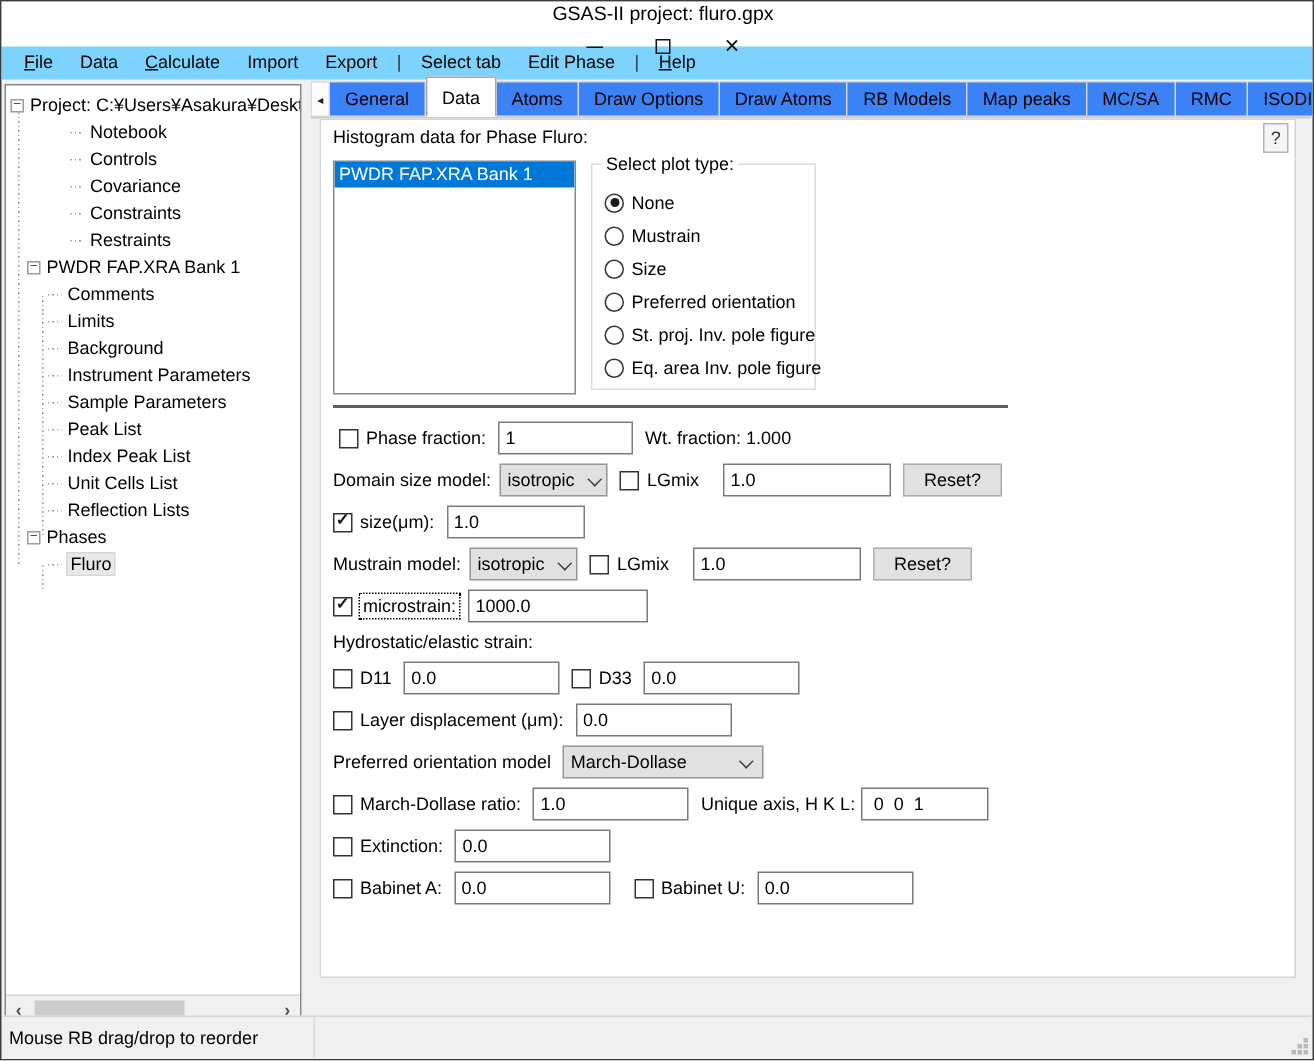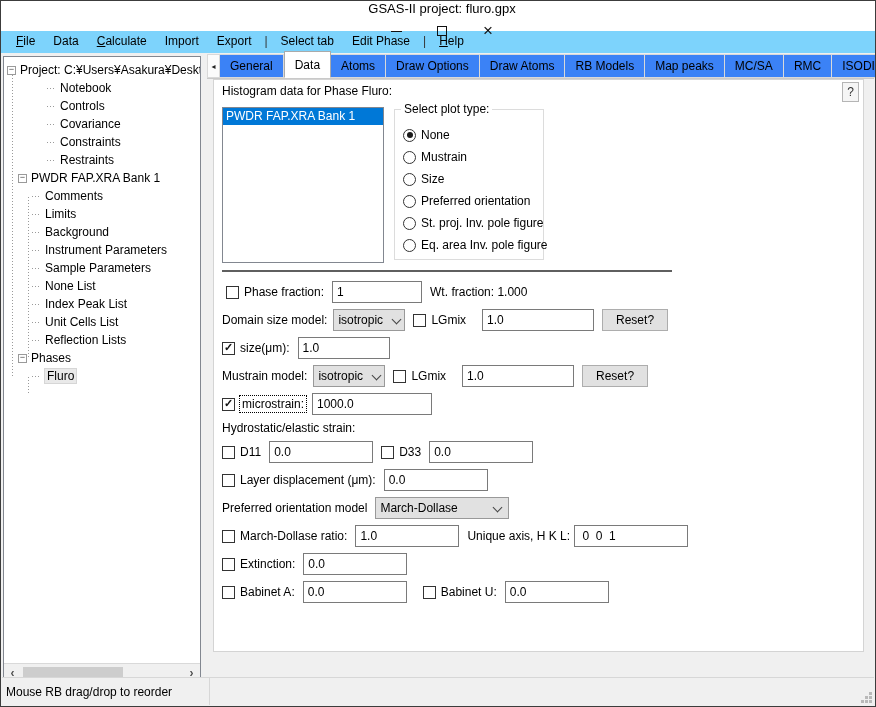--- a/index.html
+++ b/index.html
@@ -181,21 +181,21 @@
         <div class="tree-row lvl2">
             <span class="dash"></span>
             <span class="lbl">Instrument Parameters</span>
           </div>
         <div class="tree-row lvl2">
             <span class="dash"></span>
             <span class="lbl">Sample Parameters</span>
           </div>
         <div class="tree-row lvl2">
             <span class="dash"></span>
-            <span class="lbl">None List</span>
+            <span class="lbl">Peak List</span>
           </div>
         <div class="tree-row lvl2">
             <span class="dash"></span>
             <span class="lbl">Index Peak List</span>
           </div>
         <div class="tree-row lvl2">
             <span class="dash"></span>
             <span class="lbl">Unit Cells List</span>
           </div>
         <div class="tree-row lvl2">
@@ -365,21 +365,21 @@
         </div>
 
         <div class="row">
           <span class="cb"></span>
           <span>March-Dollase ratio:</span>
           <span class="gap8"></span>
           <input class="field" style="width: 104px;" value="1.0">
           <span class="gap8"></span>
           <span>Unique axis, H K L:</span>
           <span class="gap4"></span>
-          <input class="field" style="width: 114px;" value=" 0  0  1">
+          <input class="field" style="width: 85px;" value=" 0  0  1">
         </div>
 
         <div class="row">
           <span class="cb"></span>
           <span>Extinction:</span>
           <span class="gap8"></span>
           <input class="field" style="width: 104px;" value="0.0">
         </div>
 
         <div class="row">

